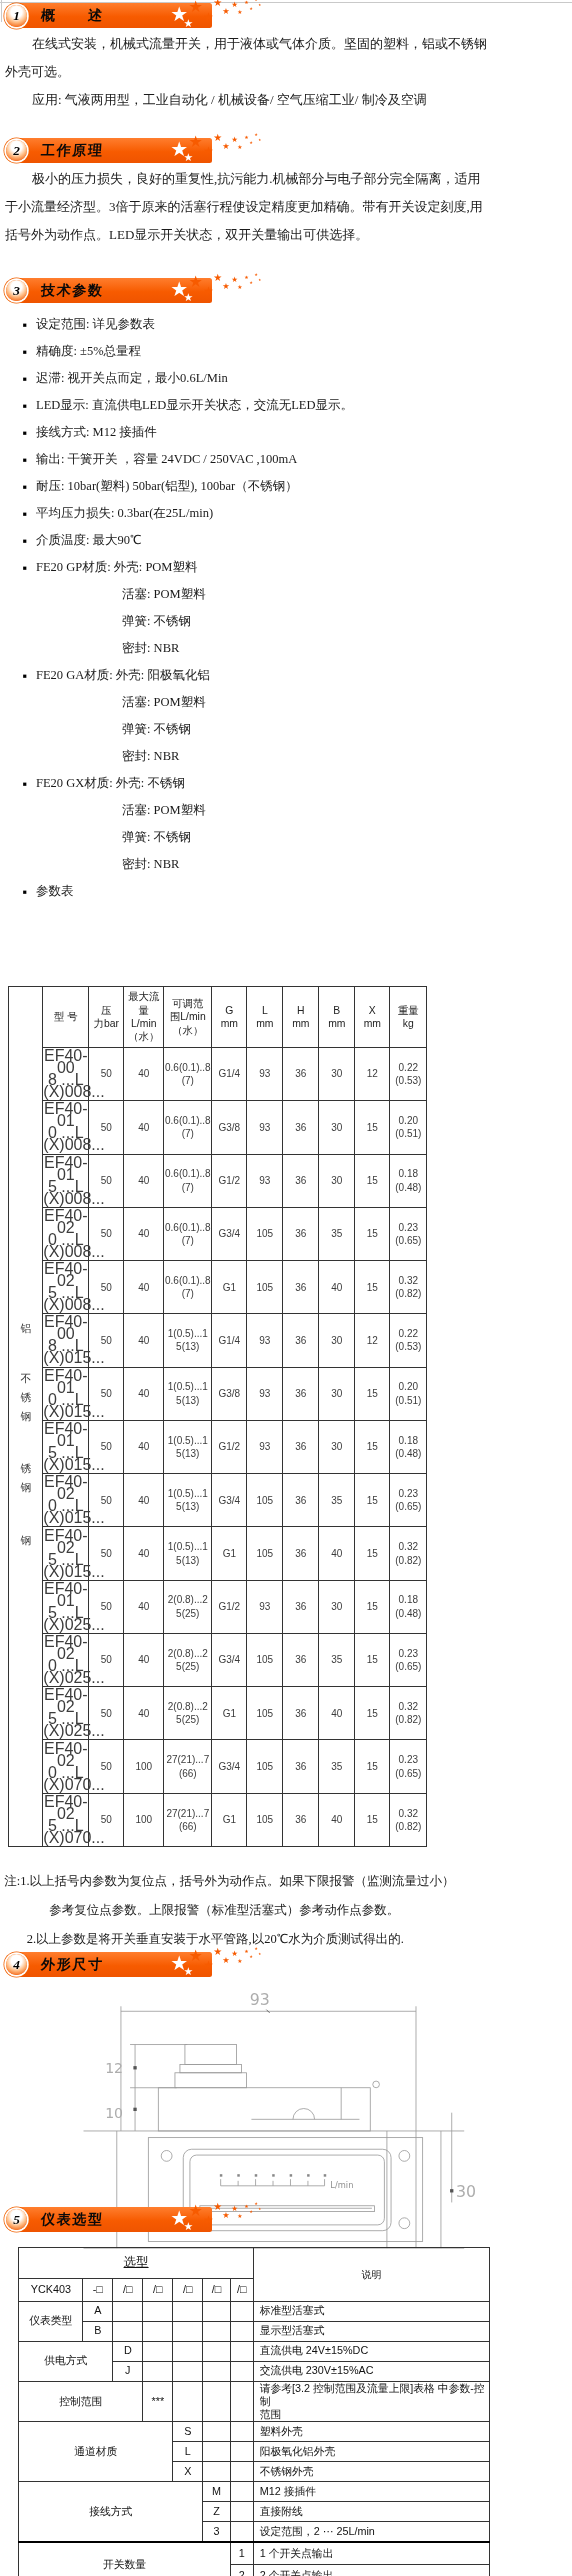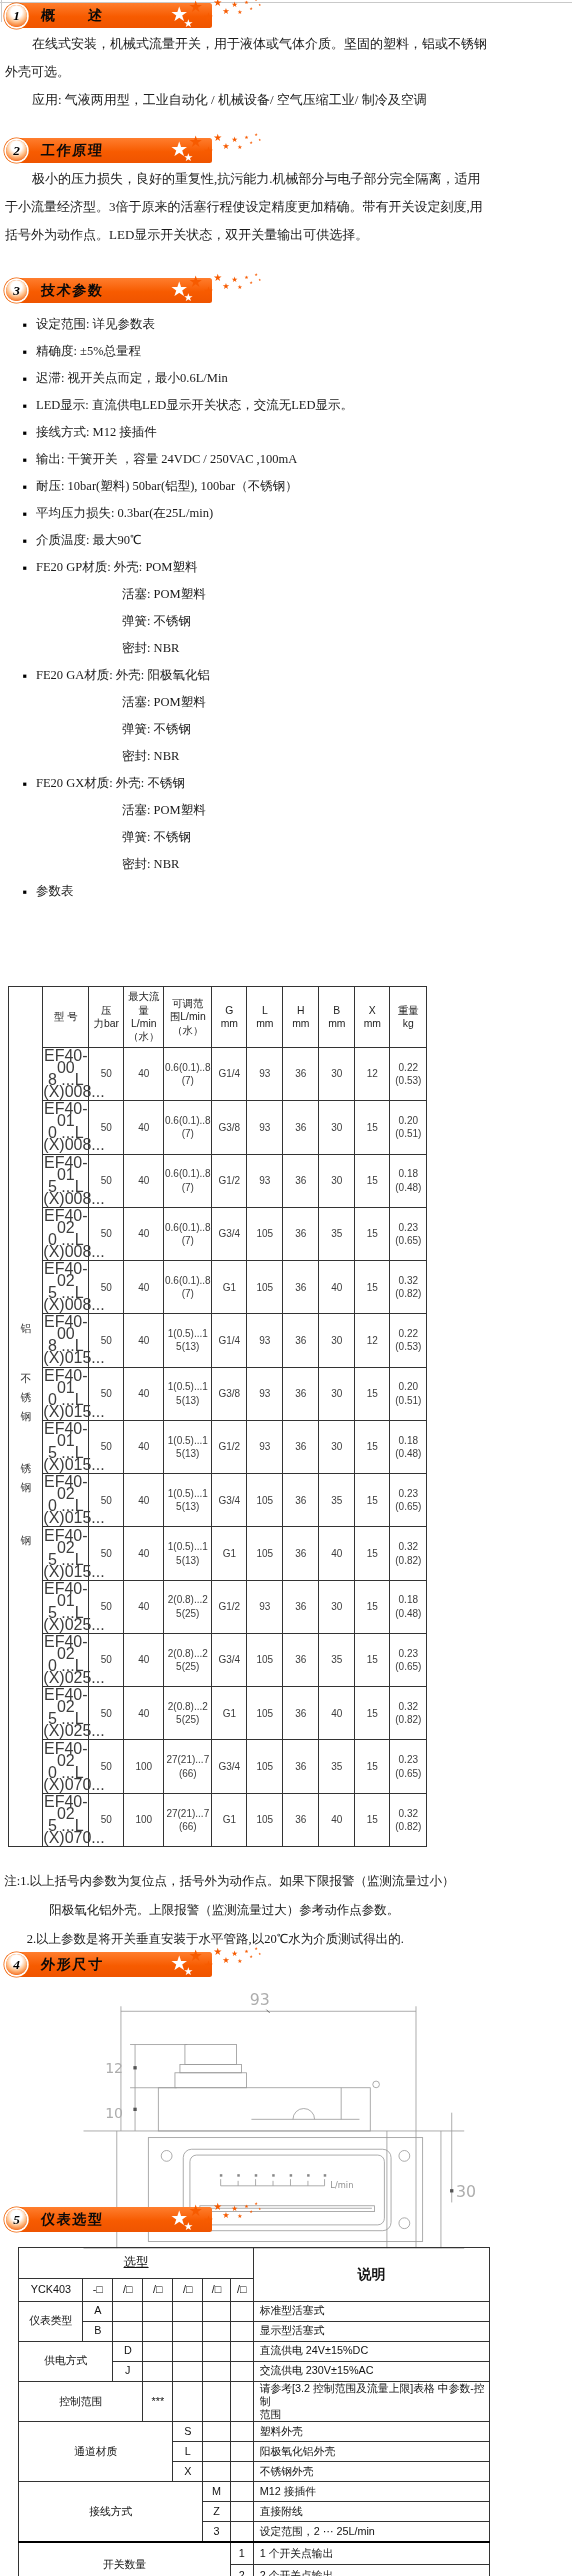--- a/index.html
+++ b/index.html
@@ -64,21 +64,21 @@
   .n2{padding-left:45px}.n3{padding-left:22.5px}
 
   .drawing{position:absolute;top:1988px;left:83px}
 
   
   .sel{position:absolute;top:2247px;left:18.3px;width:471px;table-layout:fixed;
        font:10.8px "Liberation Sans",sans-serif;color:#111;border:1.7px solid #000}
   .sel th,.sel td{border:0.8px solid #333;text-align:center;vertical-align:middle;
        padding:0;font-weight:normal;white-space:pre-line;line-height:13.3px}
   .sel .hsel{height:30px;font-size:12.5px;font-weight:normal;text-decoration:underline}
-  .sel .hdesc{font-size:14px;font-weight:bold;text-decoration:none}
+  .sel .hdesc{font-size:10px;font-weight:normal;text-decoration:none}
   .sel .yck td{height:21.6px}
   .sel .r td{height:19px}
   .sel .rc td{height:35px}
   .sel .rl td{height:21px}
   .sel td.desc{text-align:left;padding-left:5.8px}
   .sel tr.sw td{border-top:2.1px solid #000}
 
   svg text{font-family:"DejaVu Sans",sans-serif}
 </style>
 </head>
@@ -476,21 +476,21 @@
         <td>15</td>
         <td>0.32
 (0.82)</td>
       </tr>
       </tbody>
   </table>
 </div>
 
 <div class="notes">
   <div class="n1">注:1.以上括号内参数为复位点，括号外为动作点。如果下限报警（监测流量过小）</div>
-  <div class="n2">阳极氧化铝外壳。上限报警（监测流量过大）参考动作点参数。</div>
+  <div class="n2">参考复位点参数。上限报警（标准型活塞式）参考动作点参数。</div>
   <div class="n3">2.以上参数是将开关垂直安装于水平管路,以20℃水为介质测试得出的.</div>
 </div>
 
 <div class="banner" style="top:1952px">
   <span class="badge">
       <i>4</i>
     </span>
   <span class="btitle">外形尺寸</span>
   <span class="stars">
       <i></i>

